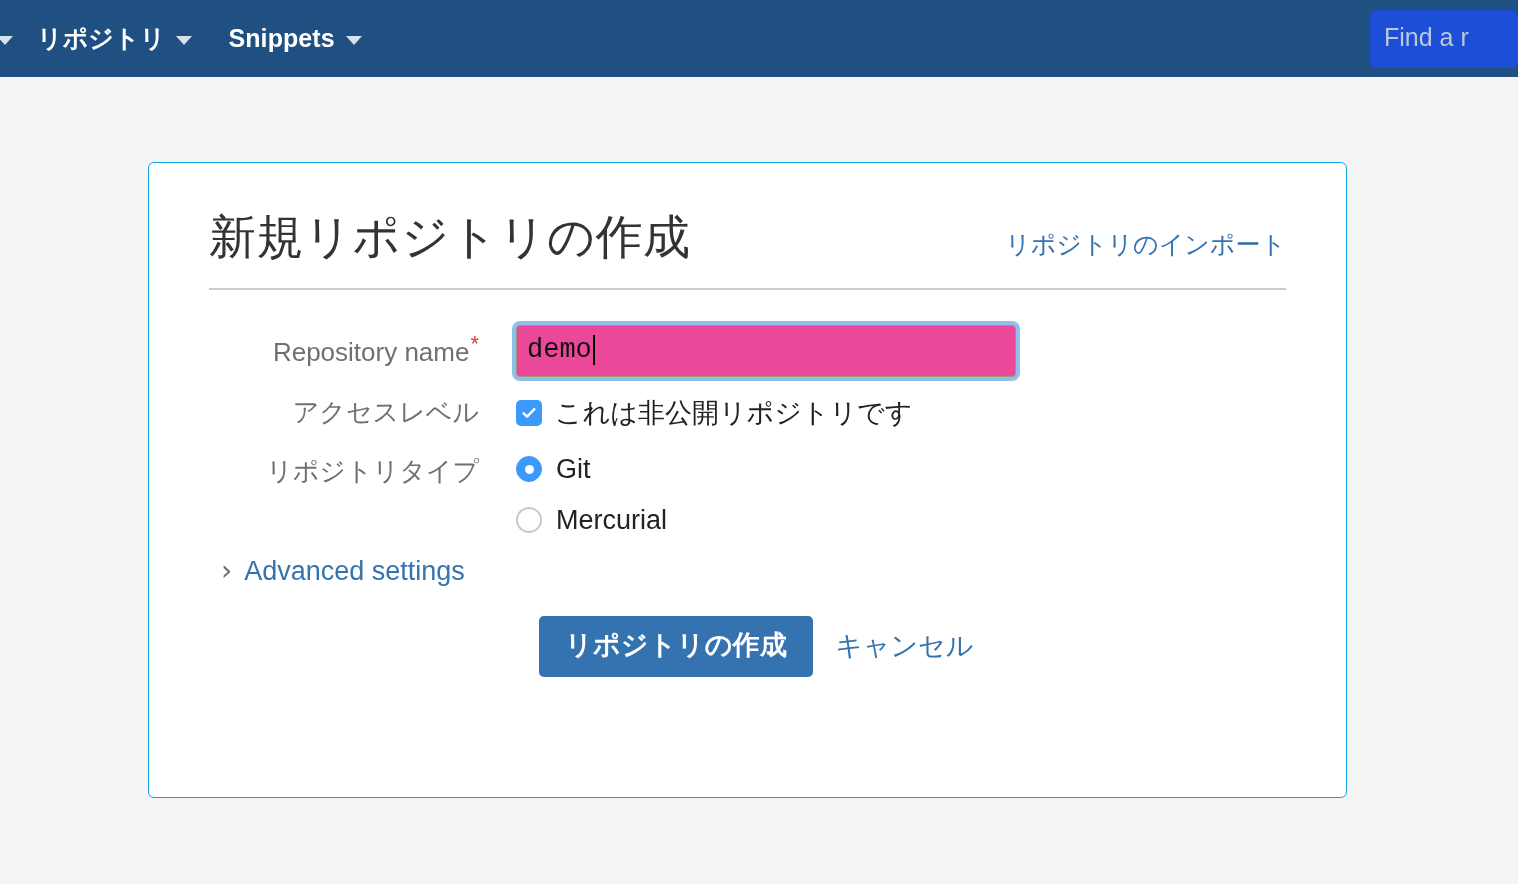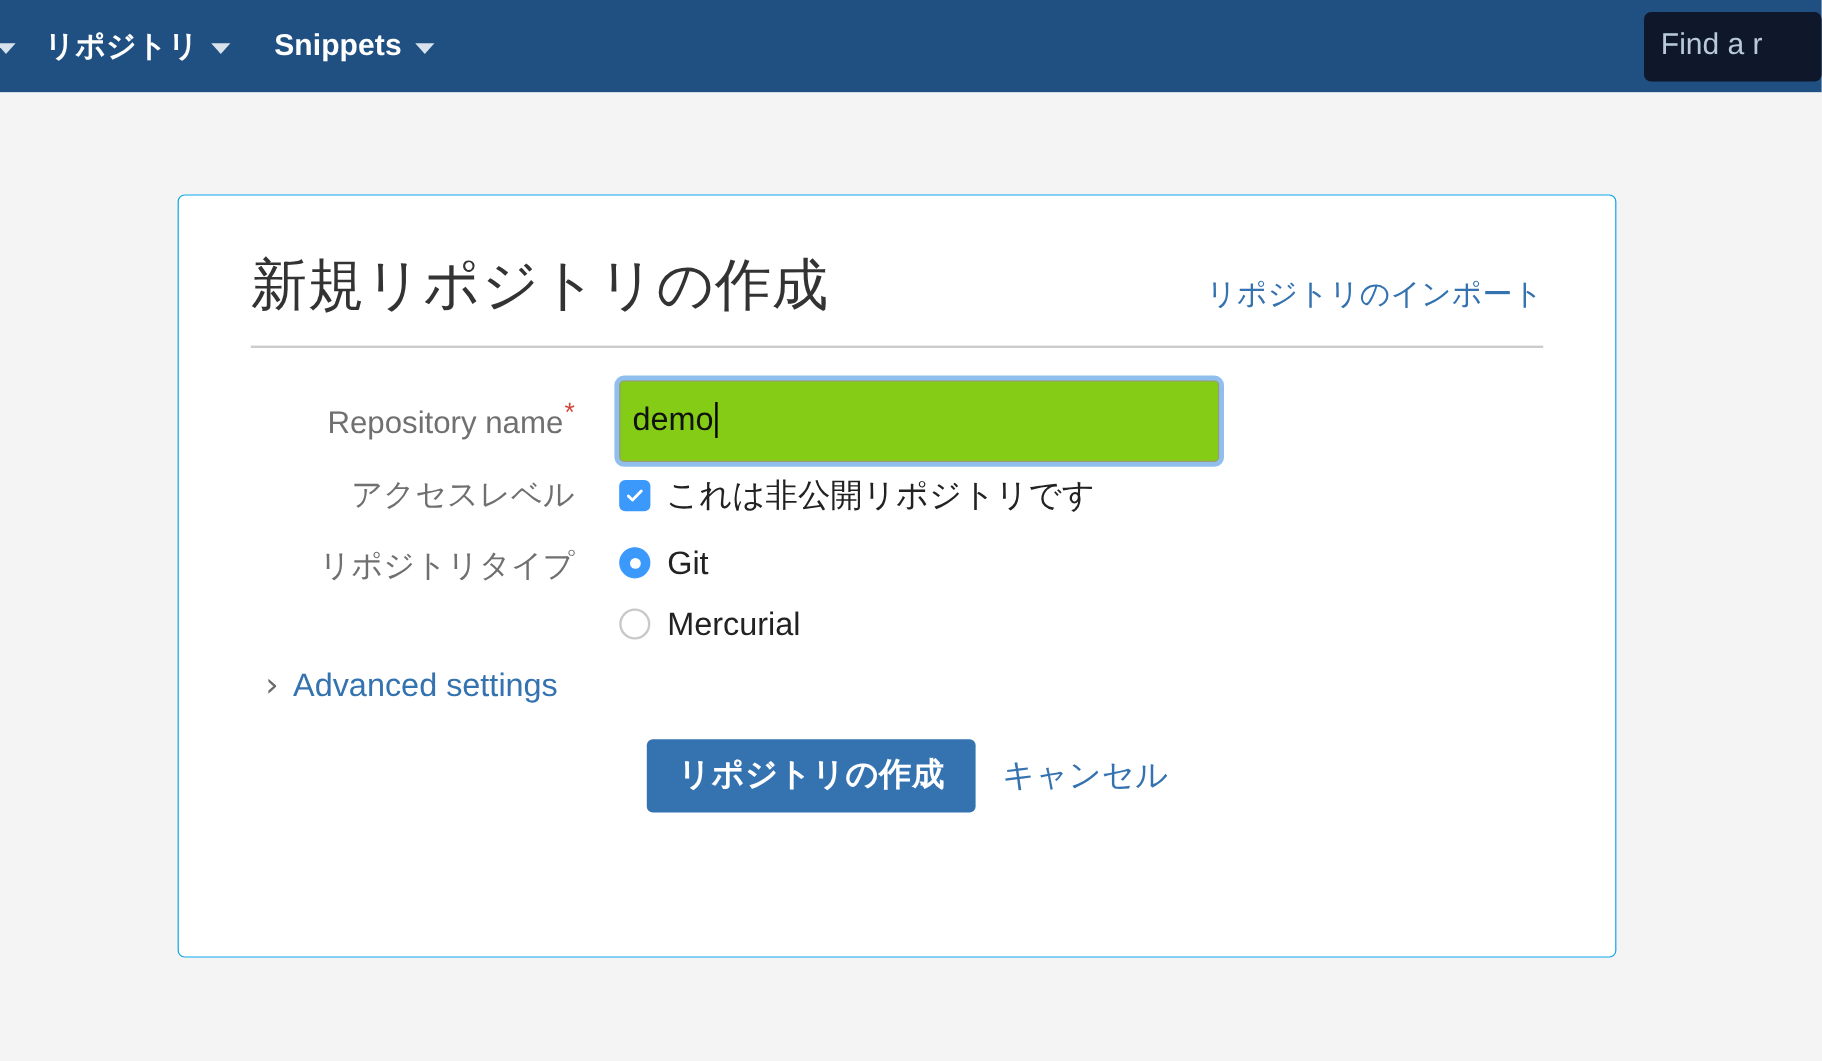--- a/index.html
+++ b/index.html
@@ -61,21 +61,21 @@
     margin-top: 4px;
   }
   .nav-right {
     margin-left: auto;
     display: flex;
     align-items: center;
     height: 100%;
     padding-right: 0;
   }
   .find-box {
-    background: #0f172a;
+    background: #1d4ed8;
     border: none;
     border-radius: 6px;
     color: #b9c9da;
     font-size: 25px;
     font-family: "Liberation Sans", "DejaVu Sans", sans-serif;
     padding: 9px 14px 11px 14px;
     width: 148px;
     height: 58px;
     box-sizing: border-box;
     outline: none;
@@ -168,28 +168,28 @@
     flex: 1;
     display: flex;
     align-items: center;
   }
 
   
   .row-name { align-items: center; height: 62px; }
   .row-name .form-label { padding-top: 0; }
   .text-input {
     width: 500px;
-    height: 68px;
-    box-sizing: border-box;
-    background: #84cc16;
+    height: 52px;
+    box-sizing: border-box;
+    background: #ec4899;
     border: 1px solid #9a9a7a;
     border-radius: 4px;
     box-shadow: 0 0 0 4px rgba(126,180,234,0.85);
     font-size: 27px;
-    font-family: Liberation Sans, sans-serif;
+    font-family: Liberation Mono, monospace;
     color: #111;
     padding: 4px 8px 6px 10px;
     outline: none;
     display: flex;
     align-items: center;
     position: relative;
   }
   .caret-bar {
     display: inline-block;
     width: 2px;

